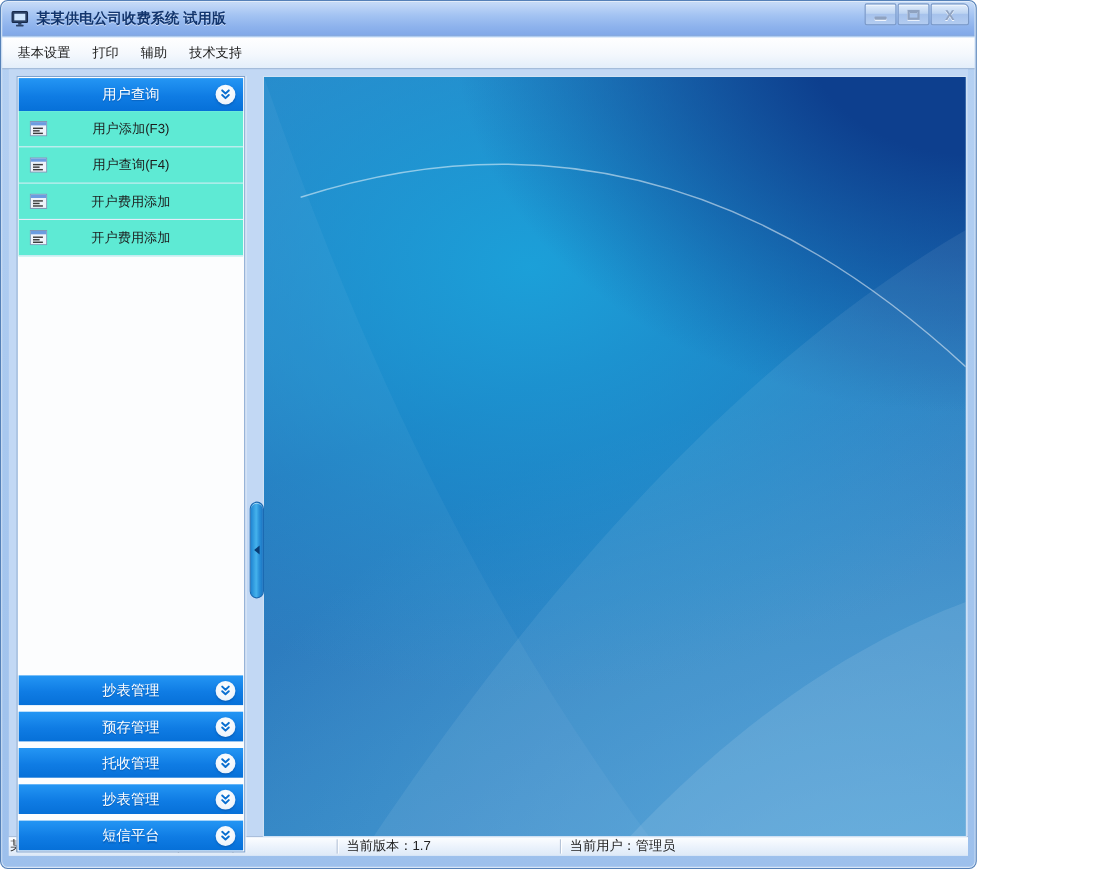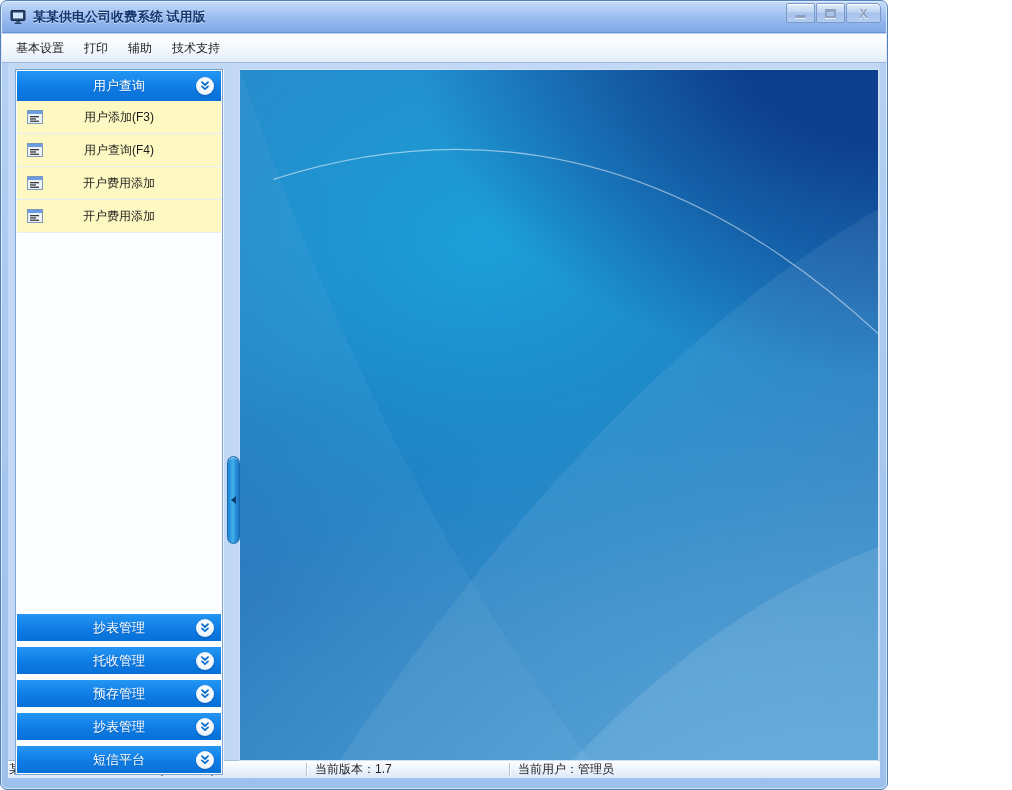--- a/index.html
+++ b/index.html
@@ -91,21 +91,21 @@
   .chevron-circle {
     position: absolute; right: 7px; top: 50%; margin-top: -9px;
     width: 18px; height: 18px; border-radius: 50%;
     background: radial-gradient(circle at 50% 35%, #ffffff 0%, #eef4fb 70%, #d7e4f2 100%);
     box-shadow: 0 1px 2px rgba(0,40,100,0.35);
     display: flex; align-items: center; justify-content: center;
   }
   .nav-items { flex: none; }
   .nav-item {
     position: relative; height: 33px; display: flex; align-items: center;
-    border-bottom: 1px solid #e4edf8; background: #fef9c3; cursor: default;
+    border-bottom: 1px solid #e4edf8; background: #5eead4; cursor: default;
   }
   .nav-item .doc-icon { position: absolute; left: 10px; top: 9px; }
   .nav-item-label { flex: 1; text-align: center; font-size: 12px; color: #1c1c1c; }
   .nav-spacer { flex: 1; }
 
   
   .collapse-pill {
     position: absolute; left: 219px; top: 393px; width: 13px; height: 88px; z-index: 6;
     border-radius: 7px; border: 1px solid #1a6ab2;
     background: linear-gradient(90deg, #1f85d2 0%, #45b2ec 45%, #2a90d8 70%, #1a74c2 100%);
@@ -231,30 +231,30 @@
       <div class="nav-header collapsed">
         <span>抄表管理</span>
         <span class="chevron-circle">
           <svg width="12" height="12" viewBox="0 0 12 12">
             <path d="M3 2.2 L6 5 L9 2.2" fill="none" stroke="#0b6fd0" stroke-width="1.8" stroke-linecap="round" stroke-linejoin="round"></path>
             <path d="M3 6.4 L6 9.2 L9 6.4" fill="none" stroke="#0b6fd0" stroke-width="1.8" stroke-linecap="round" stroke-linejoin="round"></path>
           </svg>
         </span>
       </div>
       <div class="nav-header collapsed">
+        <span>预存管理</span>
+        <span class="chevron-circle">
+          <svg width="12" height="12" viewBox="0 0 12 12">
+            <path d="M3 2.2 L6 5 L9 2.2" fill="none" stroke="#0b6fd0" stroke-width="1.8" stroke-linecap="round" stroke-linejoin="round"></path>
+            <path d="M3 6.4 L6 9.2 L9 6.4" fill="none" stroke="#0b6fd0" stroke-width="1.8" stroke-linecap="round" stroke-linejoin="round"></path>
+          </svg>
+        </span>
+      </div>
+      <div class="nav-header collapsed">
         <span>托收管理</span>
-        <span class="chevron-circle">
-          <svg width="12" height="12" viewBox="0 0 12 12">
-            <path d="M3 2.2 L6 5 L9 2.2" fill="none" stroke="#0b6fd0" stroke-width="1.8" stroke-linecap="round" stroke-linejoin="round"></path>
-            <path d="M3 6.4 L6 9.2 L9 6.4" fill="none" stroke="#0b6fd0" stroke-width="1.8" stroke-linecap="round" stroke-linejoin="round"></path>
-          </svg>
-        </span>
-      </div>
-      <div class="nav-header collapsed">
-        <span>预存管理</span>
         <span class="chevron-circle">
           <svg width="12" height="12" viewBox="0 0 12 12">
             <path d="M3 2.2 L6 5 L9 2.2" fill="none" stroke="#0b6fd0" stroke-width="1.8" stroke-linecap="round" stroke-linejoin="round"></path>
             <path d="M3 6.4 L6 9.2 L9 6.4" fill="none" stroke="#0b6fd0" stroke-width="1.8" stroke-linecap="round" stroke-linejoin="round"></path>
           </svg>
         </span>
       </div>
       <div class="nav-header collapsed">
         <span>抄表管理</span>
         <span class="chevron-circle">

